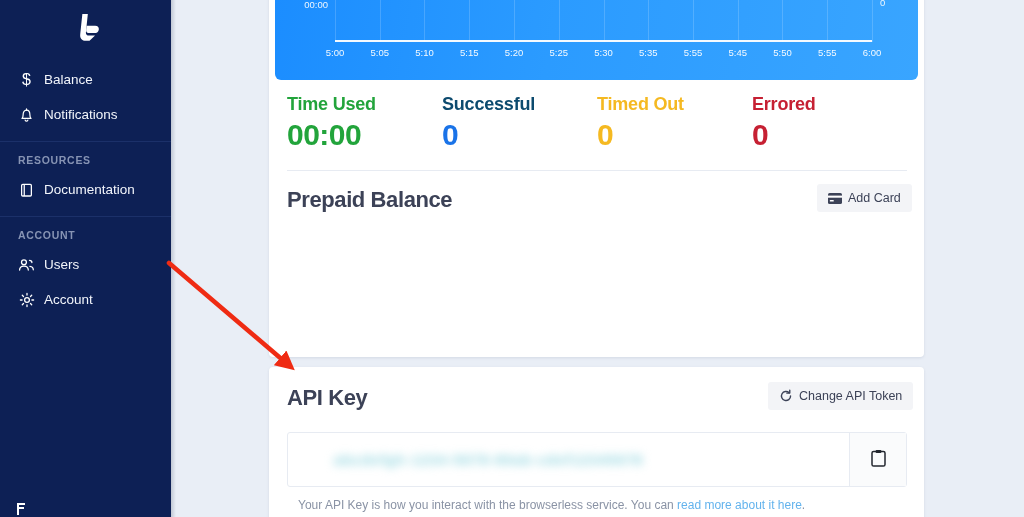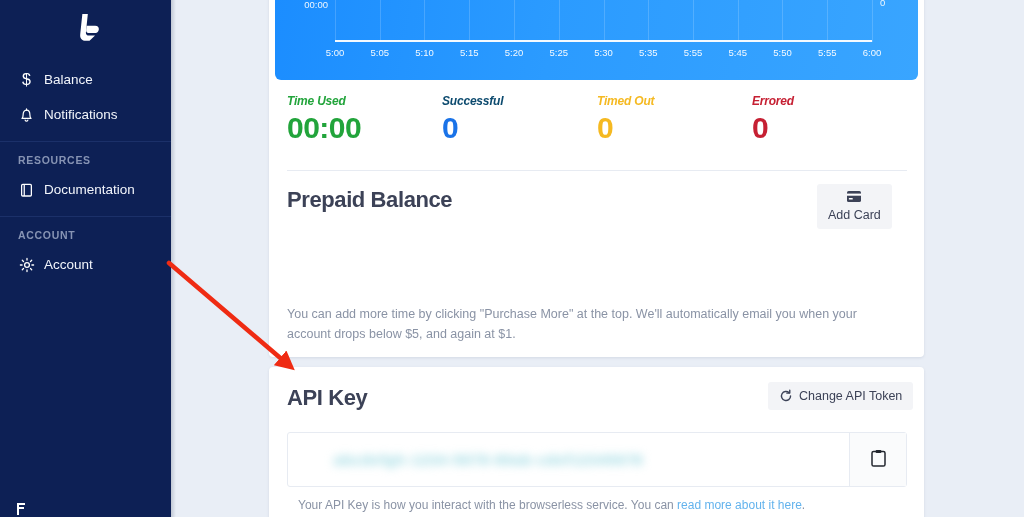--- a/index.html
+++ b/index.html
@@ -69,36 +69,36 @@
     font-size:9.5px; color:rgba(255,255,255,0.92); white-space:nowrap;
   }
   .xtick {
     position:absolute; top:100%; margin-top:5px; transform:translateX(-50%);
     font-size:9.5px; color:rgba(255,255,255,0.95); white-space:nowrap;
   }
 
   
   .stats { position:absolute; left:287px; top:94px; width:620px; display:flex; }
   .stat { width:157px; }
-  .stat-label { font-size:12px; font-weight:700; letter-spacing:-0.2px;font-style:italic; }
+  .stat-label { font-size:18px; font-weight:700; letter-spacing:-0.2px; }
   .stat-value { font-size:30px; font-weight:700; margin-top:3px; letter-spacing:-0.5px; }
 
   .hr { position:absolute; left:287px; width:620px; height:1px; background:#e7ebf2; }
   #hr-1 { top:170px; }
 
   
   .sec-title { font-size:22px; font-weight:700; color:#3c4257; letter-spacing:-0.4px;text-align:right; }
   #prepaid-title { position:absolute; left:287px; top:187px; }
   .ghost-btn {
     position:absolute; display:inline-flex; align-items:center; gap:6px;
     background:#f3f4f7; border:none; border-radius:3px;
     padding:7px 11px; font-size:12.5px; color:#3c4257;
     font-family:"Liberation Sans", sans-serif; cursor:pointer;
   }
-  #add-card-btn { left:817px; top:184px;flex-direction:column; }
+  #add-card-btn { left:817px; top:184px; }
   #change-token-btn { left:768px; top:382px; }
   .ghost-btn svg { display:block; flex:none; }
 
   #prepaid-amount {
     position:absolute; left:287px; top:232px; width:620px; text-align:center;
     font-size:31px; font-weight:700; color:#f5b921; letter-spacing:-0.5px;
   }
   #prepaid-desc {
     position:absolute; left:287px; top:304px; width:600px;
     font-size:12.5px; line-height:1.6; color:#8a93a5;
@@ -206,21 +206,20 @@
     <span>
       <svg width="14" height="11" viewBox="0 0 14 11">
         <rect x="0" y="0" width="14" height="11" rx="1.6" fill="#3c4257"></rect>
         <rect x="0" y="2.6" width="14" height="2.1" fill="#ffffff"></rect>
         <rect x="1.8" y="7" width="4" height="1.5" rx="0.6" fill="#ffffff"></rect>
       </svg>
     </span>
     <span>Add Card</span>
   </button>
 
-  <div id="prepaid-desc">You can add more time by clicking "Purchase More" at the top. We'll automatically email you when your account drops below $5, and again at $1.</div>
 
   <div class="sec-title" id="api-title">API Key</div>
 
   <button class="ghost-btn" id="change-token-btn">
     <span>
       <svg width="14" height="14" viewBox="0 0 16 16">
         <path d="M13.2 8a5.2 5.2 0 1 1-1.6-3.75" fill="none" stroke="#3c4257" stroke-width="1.6" stroke-linecap="round"></path>
         <path d="M12.3 1.3v3.4h-3.4" fill="none" stroke="#3c4257" stroke-width="1.6" stroke-linecap="round" stroke-linejoin="round"></path>
       </svg>
     </span>
@@ -284,20 +283,31 @@
           <rect x="2.8" y="2" width="10.4" height="12.4" rx="1.2" fill="none" stroke="#ffffff" stroke-width="1.35"></rect>
           <path d="M5.6 2 L5.6 14.4" stroke="#ffffff" stroke-width="1.35"></path>
         </svg>
       </span>
       <span>Documentation</span>
     </div>
 
     <div class="sect-divider"></div>
     <div class="sect-title">ACCOUNT</div>
 
+    <div class="nav-item">
+      <span class="ic">
+        <svg width="17" height="16" viewBox="0 0 18 16">
+          <circle cx="6.3" cy="5.1" r="2.6" fill="none" stroke="#ffffff" stroke-width="1.35"></circle>
+          <path d="M1.7 13.4 C1.7 10.6 3.7 9.1 6.3 9.1 C8.9 9.1 10.9 10.6 10.9 13.4" fill="none" stroke="#ffffff" stroke-width="1.35" stroke-linecap="round"></path>
+          <path d="M12.2 3.1 C13.7 3.1 14.7 4.1 14.7 5.4" fill="none" stroke="#ffffff" stroke-width="1.35" stroke-linecap="round"></path>
+          <path d="M12.6 9.4 C14.8 9.6 16.2 10.9 16.2 13.1" fill="none" stroke="#ffffff" stroke-width="1.35" stroke-linecap="round"></path>
+        </svg>
+      </span>
+      <span>Users</span>
+    </div>
 
     <div class="nav-item">
       <span class="ic">
         <svg width="16" height="16" viewBox="0 0 16 16">
           <g fill="none" stroke="#ffffff" stroke-width="1.3">
             <circle cx="8" cy="8" r="2.4"></circle>
             <path d="M8 1.4 L8 3.1 M8 12.9 L8 14.6 M1.4 8 L3.1 8 M12.9 8 L14.6 8 M3.3 3.3 L4.5 4.5 M11.5 11.5 L12.7 12.7 M12.7 3.3 L11.5 4.5 M4.5 11.5 L3.3 12.7" stroke-linecap="round"></path>
           </g>
         </svg>
       </span>

